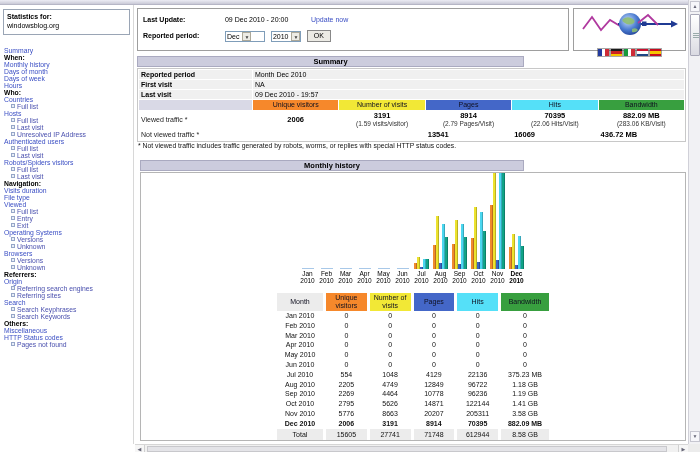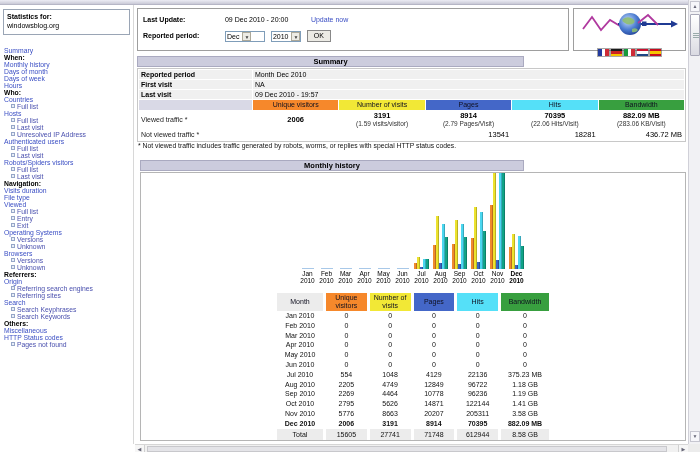--- a/index.html
+++ b/index.html
@@ -61,21 +61,21 @@
   .sumtable col.c0 { width:113px; }
   .sumtable td { padding:0 2px; vertical-align:middle; }
   .slab { font-weight:bold; background:#F0F0F0; line-height:9px; }
   .sval { background:#F0F0F0; line-height:9px; }
   .scorner { background:#D9D9E6; }
   .shead { text-align:center; line-height:10px; color:#101020; }
   .srowlab { line-height:10px; color:#222; }
   .svcell { text-align:center; }
   .svcell .main { font-weight:bold; font-size:7.5px; line-height:9px; }
   .svcell .sub { font-size:6.5px; line-height:8px; color:#333; }
-  .snv { text-align:right; font-weight:normal; font-size:7.5px; line-height:11px; }
+  .snv { text-align:left; font-weight:bold; font-size:7.5px; line-height:11px; }
 
   .note { position:absolute; left:3px; top:137px; font-size:6.8px; color:#111; }
 
   
   .monbox { position:absolute; left:5px; top:167px; width:546px; height:269px;
     border:1px solid #B5B5B5; background:#fff; }
   .chart { position:absolute; left:157px; top:0; display:flex; }
   .cgroup { width:19px; }
   .cbars { height:96px; display:flex; align-items:flex-end; justify-content:center; }
   .cbar { width:3px; border-right:1px solid rgba(0,0,0,.22); }
@@ -259,21 +259,21 @@
             <td class="svcell">
               <div class="main">882.09 MB</div>
               <div class="sub">(283.06 KB/Visit)</div>
             </td>
           </tr>
           <tr>
             <td class="srowlab">Not viewed traffic *</td>
             <td class="snv"></td>
             <td class="snv"></td>
             <td class="snv">13541</td>
-            <td class="snv">18281</td>
+            <td class="snv">16069</td>
             <td class="snv">436.72 MB</td>
           </tr>
         </tbody>
       </table>
 
     <div class="note">* Not viewed traffic includes traffic generated by robots, worms, or replies with special HTTP status codes.</div>
 
     <div class="title-bar mon-title">Monthly history</div>
 
     <div class="monbox">

